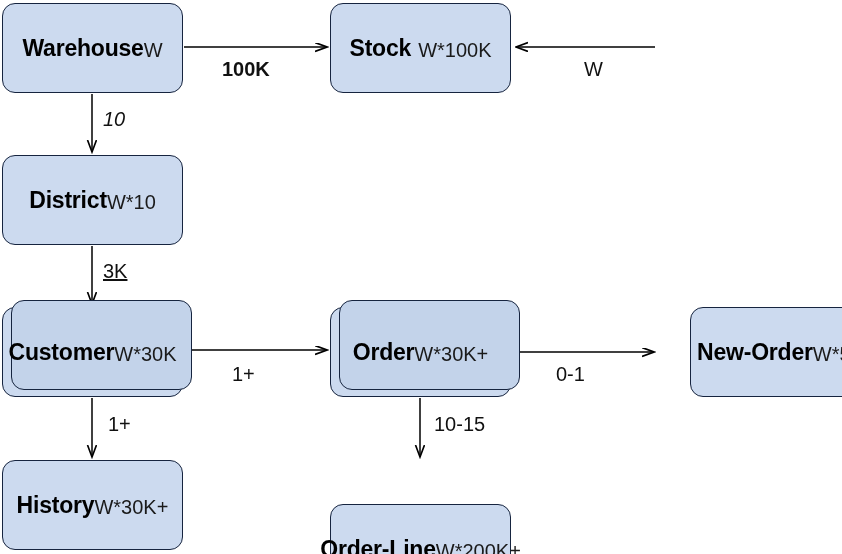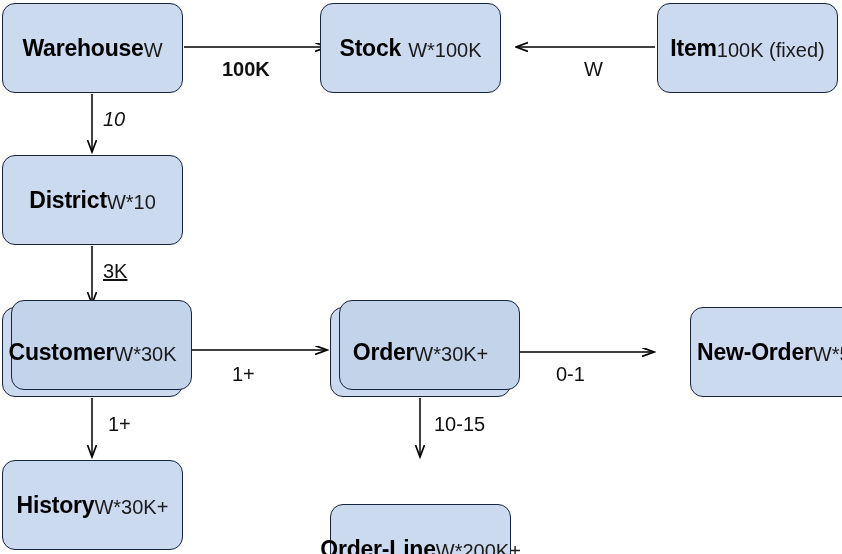--- a/index.html
+++ b/index.html
@@ -84,21 +84,21 @@
   .edge-label {
     position: absolute;
     font-size: 20px;
     color: #111111;
     white-space: nowrap;
     z-index: 4;
   }
 
   
   #box-warehouse  { left: 2px;   top: 3px;   }
-  #box-stock      { left: 320px; top: 3px; gap: 7px;   }
+  #box-stock      { left: 330px; top: 3px; gap: 7px;   }
   #box-item       { left: 657px; top: 3px;   }
   #box-district   { left: 2px;   top: 155px; }
   #box-customer   { left: 2px;   top: 307px; }
   #box-order      { left: 330px; top: 307px; }
   #box-neworder   { left: 690px; top: 307px; }
   #box-history    { left: 2px;   top: 460px; }
   #box-orderline  { left: 330px; top: 460px; margin-top: 44px; }
 
   
   #label-warehouse-stock     { left: 222px; top: 58px; font-weight: bold;  }
@@ -142,24 +142,20 @@
   <div class="entity" id="box-warehouse">
     <div class="entity-name">Warehouse</div>
     <div class="entity-count">W</div>
   </div>
 
   <div class="entity" id="box-stock">
     <div class="entity-name">Stock</div>
     <div class="entity-count">W*100K</div>
   </div>
 
-  <div class="entity" id="box-item">
-    <div class="entity-name">Item</div>
-    <div class="entity-count">100K (fixed)</div>
-  </div>
 
   <div class="entity" id="box-district">
     <div class="entity-name">District</div>
     <div class="entity-count">W*10</div>
   </div>
 
   <div class="entity stacked" id="box-customer">
     <div class="entity-name">Customer</div>
     <div class="entity-count">W*30K</div>
   </div>

